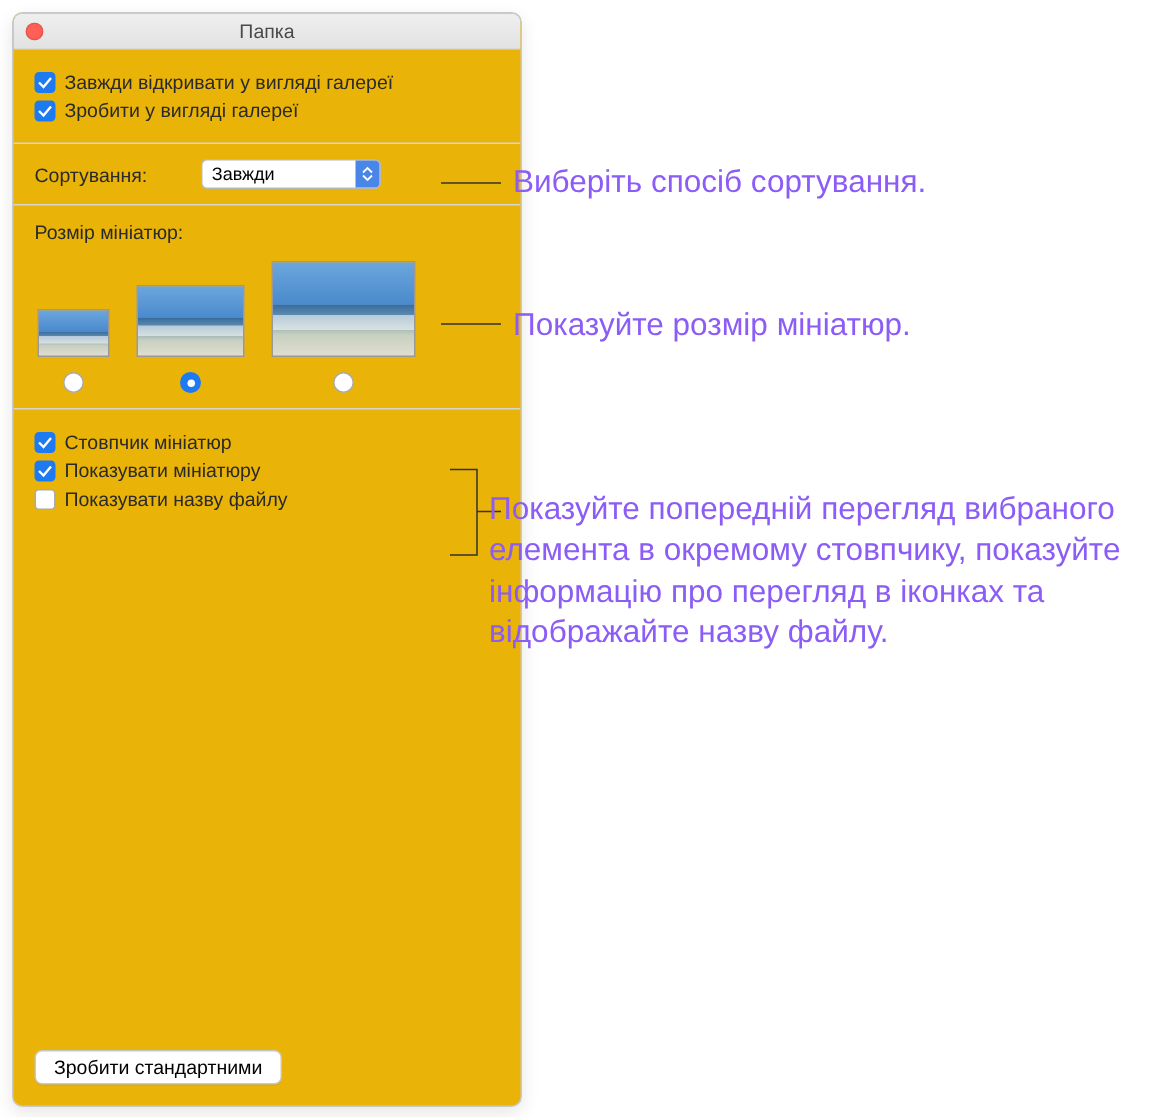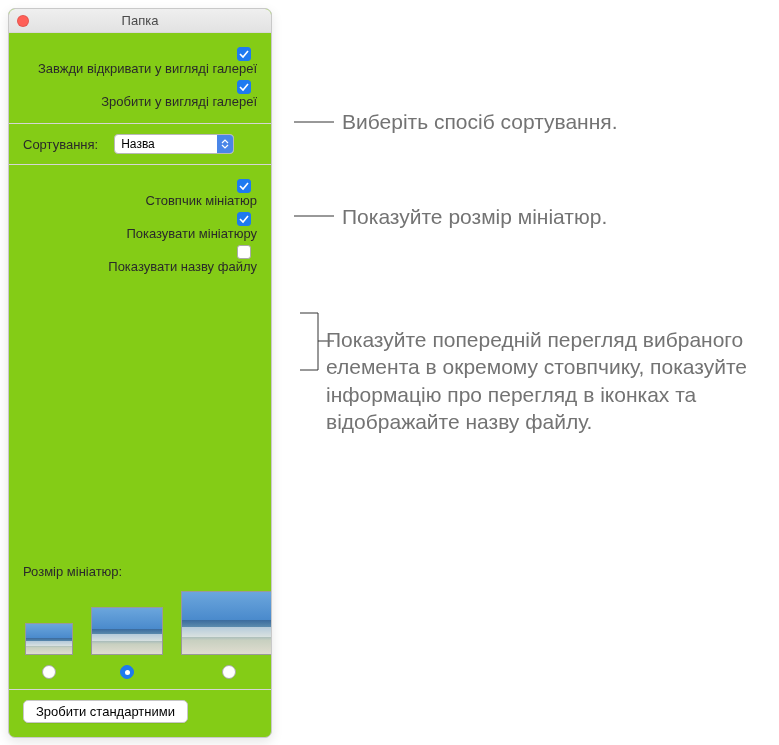--- a/index.html
+++ b/index.html
@@ -9,25 +9,25 @@
       color: #000;
       background: #fff;
       width: 779px;
       height: 745px;
       position: relative;
     }
     .window {
       position: absolute;
       left: 8px;
       top: 8px;
-      width: 264px;
+      width: 340px;
       height: 730px;
       border: 1px solid #c9c9c9;
       border-radius: 7px;
-      background: #84cc16;
+      background: #eab308;
       box-shadow: 0 4px 12px rgba(0,0,0,0.1);
       overflow: hidden;
       display: flex;
       flex-direction: column;
     }
     .titlebar {
       height: 24px;
       display: flex;
       align-items: center;
       padding-left: 8px;
@@ -53,21 +53,20 @@
     .section {
       padding: 10px 14px;
       border-bottom: 1px solid #d5d5d5;
     }
     .section.nosep { border-bottom: none; }
     .grow { flex: 1; }
     .row {
       display: flex;
       align-items: flex-end;
       margin: 4px 0;
-      flex-direction: column;
     }
     .checkbox {
       width: 14px;
       height: 14px;
       border-radius: 3px;
       margin-right: 6px;
       border: 1px solid #aaa;
       background: #fff;
       display: inline-flex;
       align-items: center;
@@ -77,21 +76,21 @@
     .checkbox.checked {
       background: #1e7af0;
       border-color: #1e7af0;
     }
     .checkbox.checked svg { display: block; }
     .checkbox svg { display: none; width: 10px; height: 10px; }
     .label { font-size: 13px; color: #2a2a2a; }
     .sort-row {
       display: flex;
       align-items: center;
-      gap: 16px;
+      gap: 36px;
     }
     .popup {
       width: 120px;
       height: 20px;
       border: 1px solid #b8b8b8;
       border-radius: 4px;
       background: #fff;
       display: flex;
       align-items: center;
       padding: 0 6px;
@@ -192,21 +191,21 @@
       border-radius: 5px;
       padding: 3px 12px;
       font-size: 13px;
       box-shadow: 0 1px 0 rgba(0,0,0,0.05);
     }
     
     .callout {
       position: absolute;
       font-size: 21px;
       line-height: 1.3;
-      color: #737373;
+      color: #8b5cf6;
       max-width: 430px;
     }
     .leader {
       position: absolute;
       stroke: #333;
       stroke-width: 1;
       fill: none;
     }
   </style>
 </head>
@@ -234,55 +233,30 @@
           </svg>
       </span>
       <span class="label">Зробити у вигляді галереї</span>
     </div>
   </div>
 
   <div class="section">
     <div class="sort-row">
       <span class="label">Сортування:</span>
       <div class="popup">
-        <span>Назва</span>
+        <span>Завжди</span>
         <span class="arrows">
           <svg viewBox="0 0 8 5">
               <path d="M1 4 L4 1 L7 4" stroke="#fff" stroke-width="1.2" fill="none"></path>
             </svg>
           <svg viewBox="0 0 8 5">
               <path d="M1 1 L4 4 L7 1" stroke="#fff" stroke-width="1.2" fill="none"></path>
             </svg>
         </span>
       </div>
-    </div>
-  </div>
-
-  <div class="section nosep grow">
-    <div class="row">
-      <span class="checkbox checked">
-        <svg viewBox="0 0 10 10">
-            <path d="M1 5 L4 8 L9 2" stroke="#fff" stroke-width="1.6" fill="none"></path>
-          </svg>
-      </span>
-      <span class="label">Стовпчик мініатюр</span>
-    </div>
-    <div class="row">
-      <span class="checkbox checked">
-        <svg viewBox="0 0 10 10">
-            <path d="M1 5 L4 8 L9 2" stroke="#fff" stroke-width="1.6" fill="none"></path>
-          </svg>
-      </span>
-      <span class="label">Показувати мініатюру</span>
-    </div>
-    <div class="row">
-      <span class="checkbox">
-        
-      </span>
-      <span class="label">Показувати назву файлу</span>
     </div>
   </div>
 
   <div class="section">
     <span class="label">Розмір мініатюр:</span>
     <div class="thumb-row">
       <div class="thumb-opt">
         <div class="thumb sm">
             <div class="wave"></div>
           </div>
@@ -296,20 +270,45 @@
       </div>
       <div class="thumb-opt">
         <div class="thumb lg">
             <div class="wave"></div>
           </div>
         <div class="radio"></div>
       </div>
     </div>
   </div>
 
+  <div class="section nosep grow">
+    <div class="row">
+      <span class="checkbox checked">
+        <svg viewBox="0 0 10 10">
+            <path d="M1 5 L4 8 L9 2" stroke="#fff" stroke-width="1.6" fill="none"></path>
+          </svg>
+      </span>
+      <span class="label">Стовпчик мініатюр</span>
+    </div>
+    <div class="row">
+      <span class="checkbox checked">
+        <svg viewBox="0 0 10 10">
+            <path d="M1 5 L4 8 L9 2" stroke="#fff" stroke-width="1.6" fill="none"></path>
+          </svg>
+      </span>
+      <span class="label">Показувати мініатюру</span>
+    </div>
+    <div class="row">
+      <span class="checkbox">
+        
+      </span>
+      <span class="label">Показувати назву файлу</span>
+    </div>
+  </div>
+
   <div class="footer">
     <button class="push-btn">Зробити стандартними</button>
   </div>
 </div>
 
 <svg class="leader" style="left:0;top:0" width="779" height="745">
   <line x1="294" y1="122" x2="334" y2="122"></line>
   <line x1="294" y1="216" x2="334" y2="216"></line>
   <path d="M300 313 L318 313 L318 370 L300 370 M318 341 L334 341"></path>
 </svg>

